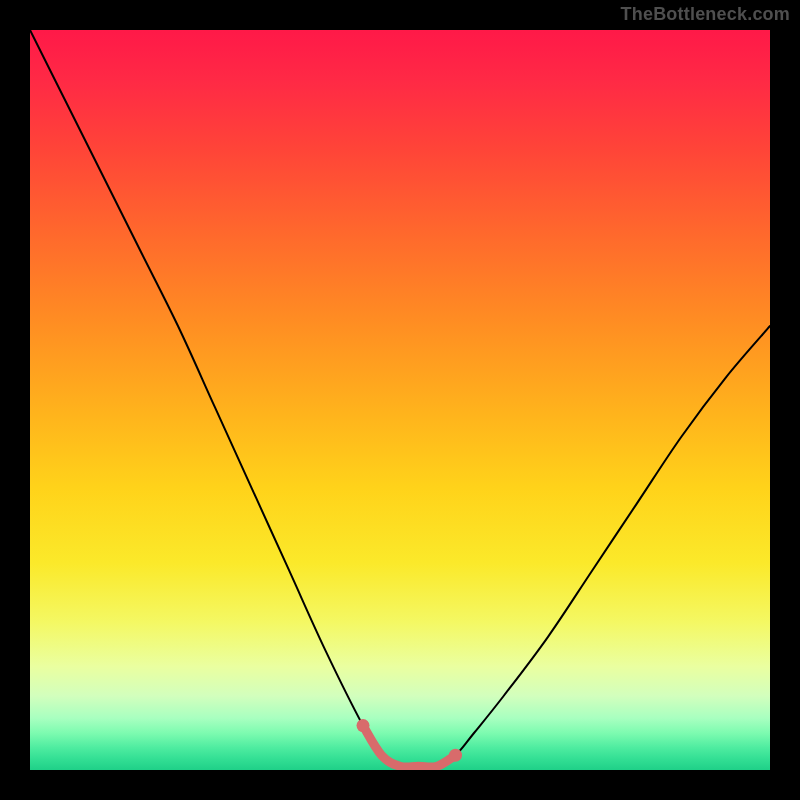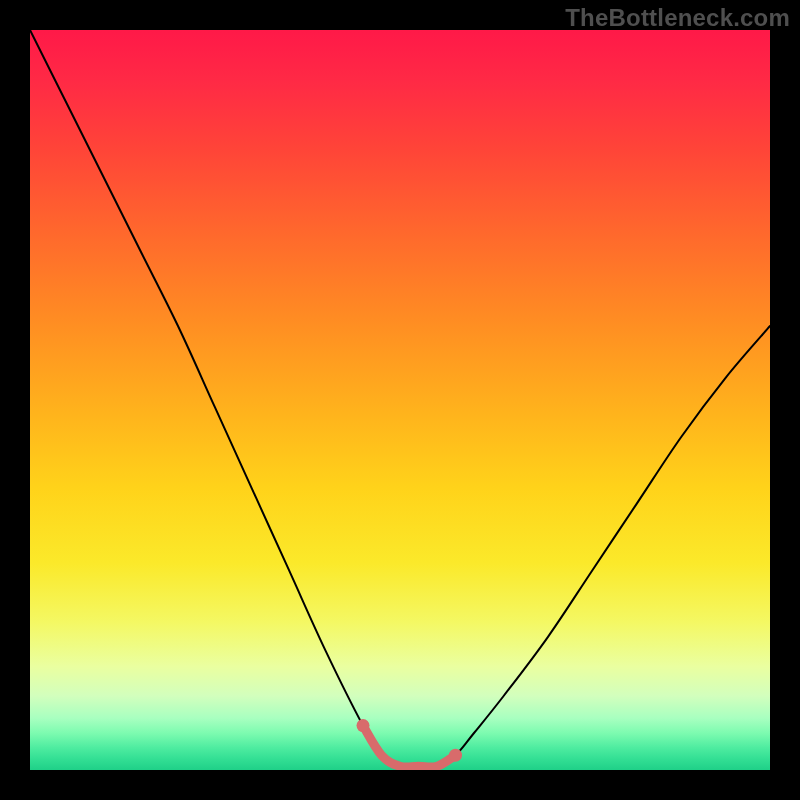--- a/index.html
+++ b/index.html
@@ -15,21 +15,21 @@
     position: relative;
     width: 800px;
     height: 800px;
     background: #000;
   }
   .watermark {
     position: absolute;
     top: 4px;
     right: 10px;
     color: #4f4f4f;
-    font-size: 24px;
+    font-size: 18px;
     font-weight: 600;
     letter-spacing: 0.2px;
     user-select: none;
     text-align: center;
   }
   .plot-area {
     position: absolute;
     left: 30px;
     top: 30px;
     width: 740px;

